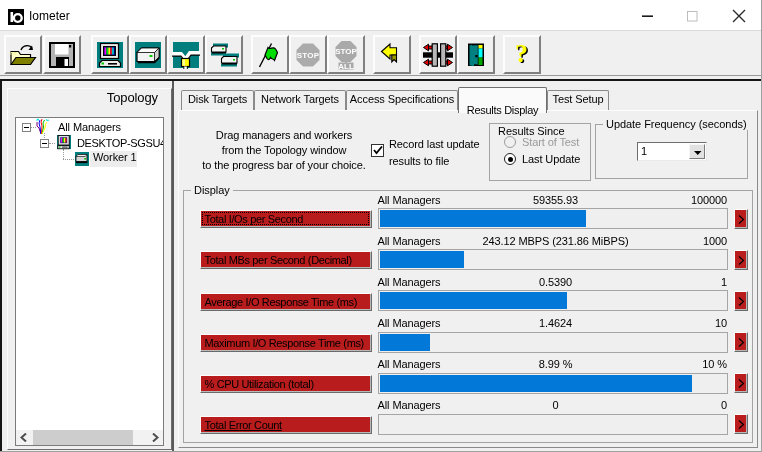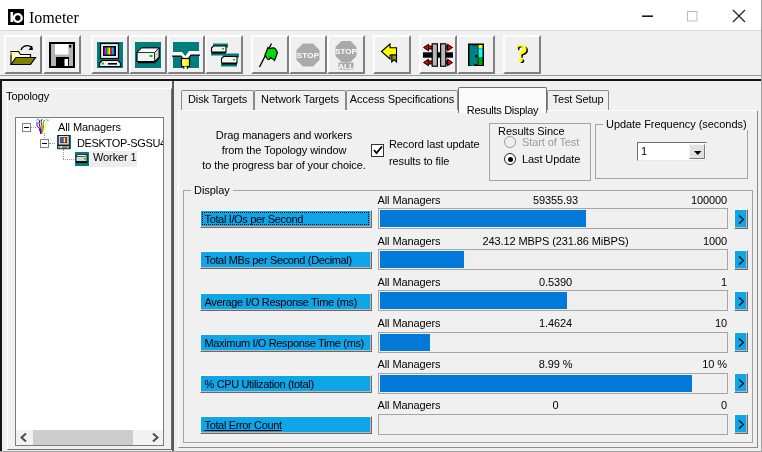--- a/index.html
+++ b/index.html
@@ -3,56 +3,56 @@
 <meta charset="utf-8">
 <style>
 * { margin:0; padding:0; box-sizing:border-box; }
 html,body { width:762px; height:452px; overflow:hidden; }
 body { font-family:"Liberation Sans", sans-serif; position:relative; background:#f0f0f0;
        border-right:1px solid #a0a0a0; border-bottom:1px solid #a0a0a0; }
 .abs { position:absolute; }
 
 
 #titlebar { position:absolute; left:0; top:0; width:762px; height:30px; background:#fff; }
-#apptitle { position:absolute; left:29px; top:9px; font-size:16px; color:#000;font-family:Liberation Serif, serif; }
+#apptitle { position:absolute; left:29px; top:9px; font-size:12px; color:#000; }
 
 
 #toolbar { position:absolute; left:0; top:30px; width:762px; height:49px; background:#f0f0f0; border-top:1px solid #dadada; }
 .tb { position:absolute; top:4px; width:38px; height:39px; background:#f0f0f0;
       border:2px solid; border-color:#fdfdfd #7f7f7f #7f7f7f #fdfdfd; }
 .tb svg { position:absolute; left:50%; top:50%; transform:translate(-50%,-50%); }
 #toolbar .shadow { position:absolute; left:0; top:44px; width:762px; height:1px; background:#9a9a9a; }
 
 
 #client { position:absolute; left:0; top:79px; width:762px; height:373px; background:#f0f0f0;
           border-top:2px solid #161616; border-left:2px solid #161616; }
 
 
 #leftpanel { position:absolute; left:5px; top:7px; width:165px; height:362px; background:#f0f0f0;
              border:1px solid; border-color:#fdfdfd #6e6e6e #6e6e6e #fdfdfd; }
-#topotitle { position:absolute; left:-2px; top:1px; width:152px; text-align:left; font-size:11px; letter-spacing:-0.1px; color:#000; }
+#topotitle { position:absolute; left:-2px; top:1px; width:152px; text-align:right; font-size:13px; letter-spacing:-0.1px; color:#000; }
 #tree { position:absolute; left:7px; top:28px; width:149px; height:329px; background:#fff;
         border:1px solid #7b7b7b; overflow:hidden; }
 .trow { position:absolute; font-size:11px; letter-spacing:-0.1px; color:#000; white-space:nowrap; }
 #divider { position:absolute; left:170px; top:0px; width:2px; height:371px; background:#5a5a5a; }
 
 
 .tab { position:absolute; top:9px; height:20px; border-radius:2px 2px 0 0; background:#f0f0f0; border:1px solid #898989; border-bottom:none;
        font-size:11px; letter-spacing:-0.1px; text-align:center; color:#000; padding-top:2px; white-space:nowrap; }
 #tabactive { position:absolute; top:6px; height:26px; border-radius:2px 2px 0 0; background:#fafafa; border:1px solid #6e6e6e; border-bottom:none;
              font-size:11px; letter-spacing:-0.3px; text-align:center; color:#000; padding-top:16px; z-index:5; }
 #tabpage { position:absolute; left:176px; top:29px; width:580px; height:338px; background:#f0f0f0;
            border:1px solid; border-color:#fdfdfd #8a8a8a #8a8a8a #fdfdfd; }
 
 
 .group { position:absolute; border:1px solid #a3a3a3; }
 .gtitle { position:absolute; top:-7px; background:#f0f0f0; font-size:11px; letter-spacing:-0.05px; padding:0 3px; white-space:nowrap; }
 
 
-.btn3d { position:absolute; background:#0ea5e9; border:1px solid; border-color:#fdfdfd #6a6a6a #6a6a6a #fdfdfd;
+.btn3d { position:absolute; background:#b91c1c; border:1px solid; border-color:#fdfdfd #6a6a6a #6a6a6a #fdfdfd;
          box-shadow:inset -1px -1px 0 #b9b9b9; font-size:11px; letter-spacing:-0.05px; color:#000; }
 .lblbtn { padding:2px 0 0 4px; letter-spacing:-0.35px; white-space:nowrap; overflow:hidden; }
 .bar { position:absolute; border:1px solid #a5a5a5; background:#efefef; }
 .bar .fill { position:absolute; left:1px; top:1px; bottom:1px; background:#0279d8; }
 .rowtxt { position:absolute; font-size:11px; letter-spacing:-0.1px; color:#000; white-space:nowrap; }
 </style>
 </head>
 <body>
 
 <div id="titlebar">

